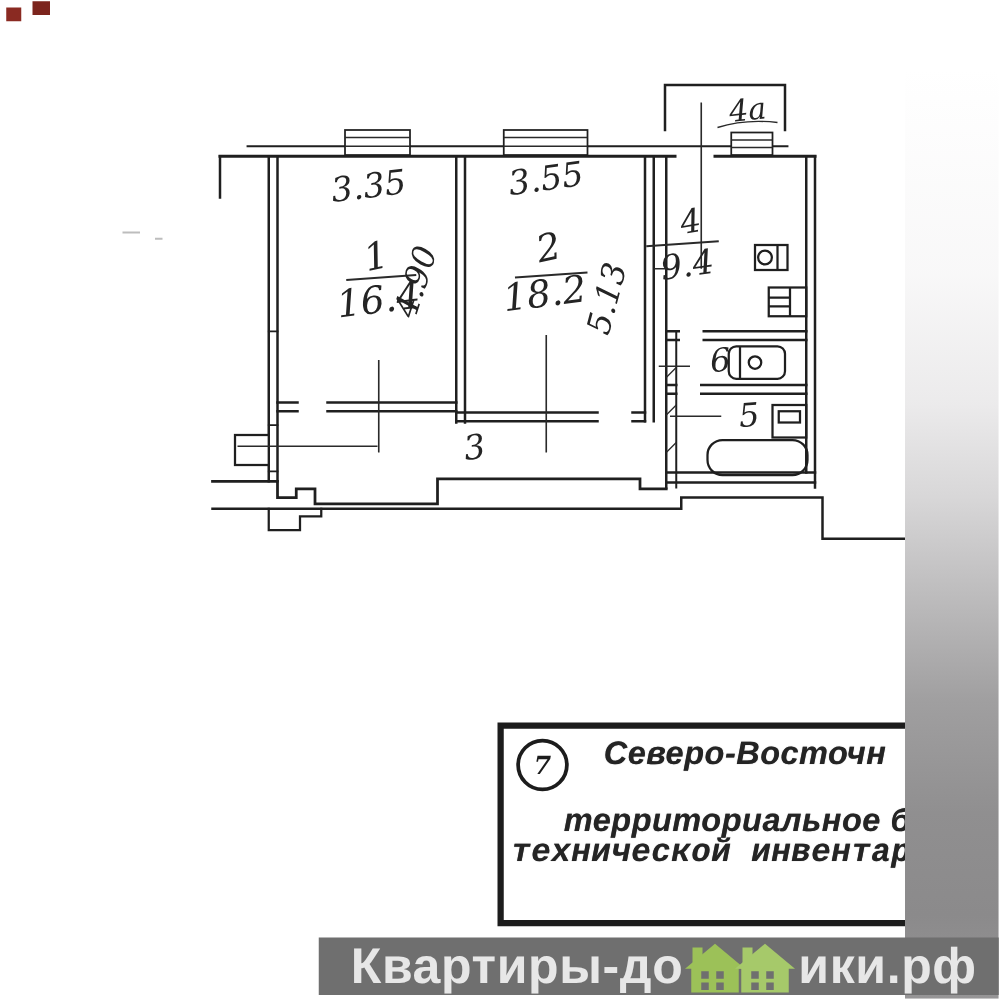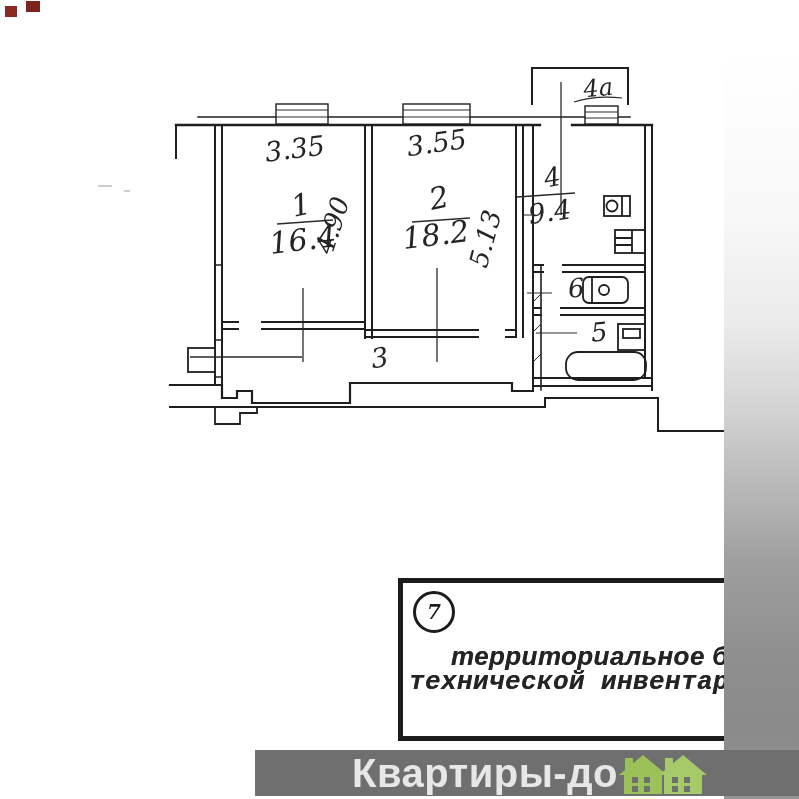--- a/index.html
+++ b/index.html
@@ -158,20 +158,21 @@
       <text class="hand" font-size="26" text-anchor="middle" x="600" y="341" transform="rotate(-5 600 341)">5</text>
       <text class="hand" font-size="26" text-anchor="middle" x="577" y="297" transform="rotate(-5 577 297)">6</text>
       <text class="hand" font-size="24" text-anchor="middle" x="599" y="96" transform="rotate(-6 599 96)">4а</text>
     </g>
   </svg>
 
   <div id="stamp">
     <div id="stamp-circle">
       <span>7</span>
     </div>
+    <div class="stamp-line" id="stamp-l1">Северо-Восточн</div>
     <div class="stamp-line" id="stamp-l2">территориальное б</div>
     <div class="stamp-line" id="stamp-l3">технической инвентар</div>
   </div>
 
   <div id="edge-shadow"></div>
 
   <div id="watermark">
     <span class="wm-text">Квартиры-до</span>
     <span id="wm-houses">
       <svg width="50" height="46" viewBox="0 0 50 46" style="margin-right:-10px;">
@@ -186,15 +187,16 @@
       <svg width="50" height="46" viewBox="0 0 50 46">
         <rect x="6" y="8" width="8" height="14" fill="#a6c96a"></rect>
         <polygon points="0,25 24,5 48,25" fill="#a6c96a"></polygon>
         <rect x="5" y="23" width="38" height="21" fill="#a6c96a"></rect>
         <rect x="13" y="27" width="6" height="6" fill="#6f6f6f"></rect>
         <rect x="25" y="27" width="6" height="6" fill="#6f6f6f"></rect>
         <rect x="13" y="36" width="6" height="6" fill="#6f6f6f"></rect>
         <rect x="25" y="36" width="6" height="6" fill="#6f6f6f"></rect>
       </svg>
     </span>
+    <span class="wm-text">ики.рф</span>
   </div>
 
 </div>
 
 </body></html>

